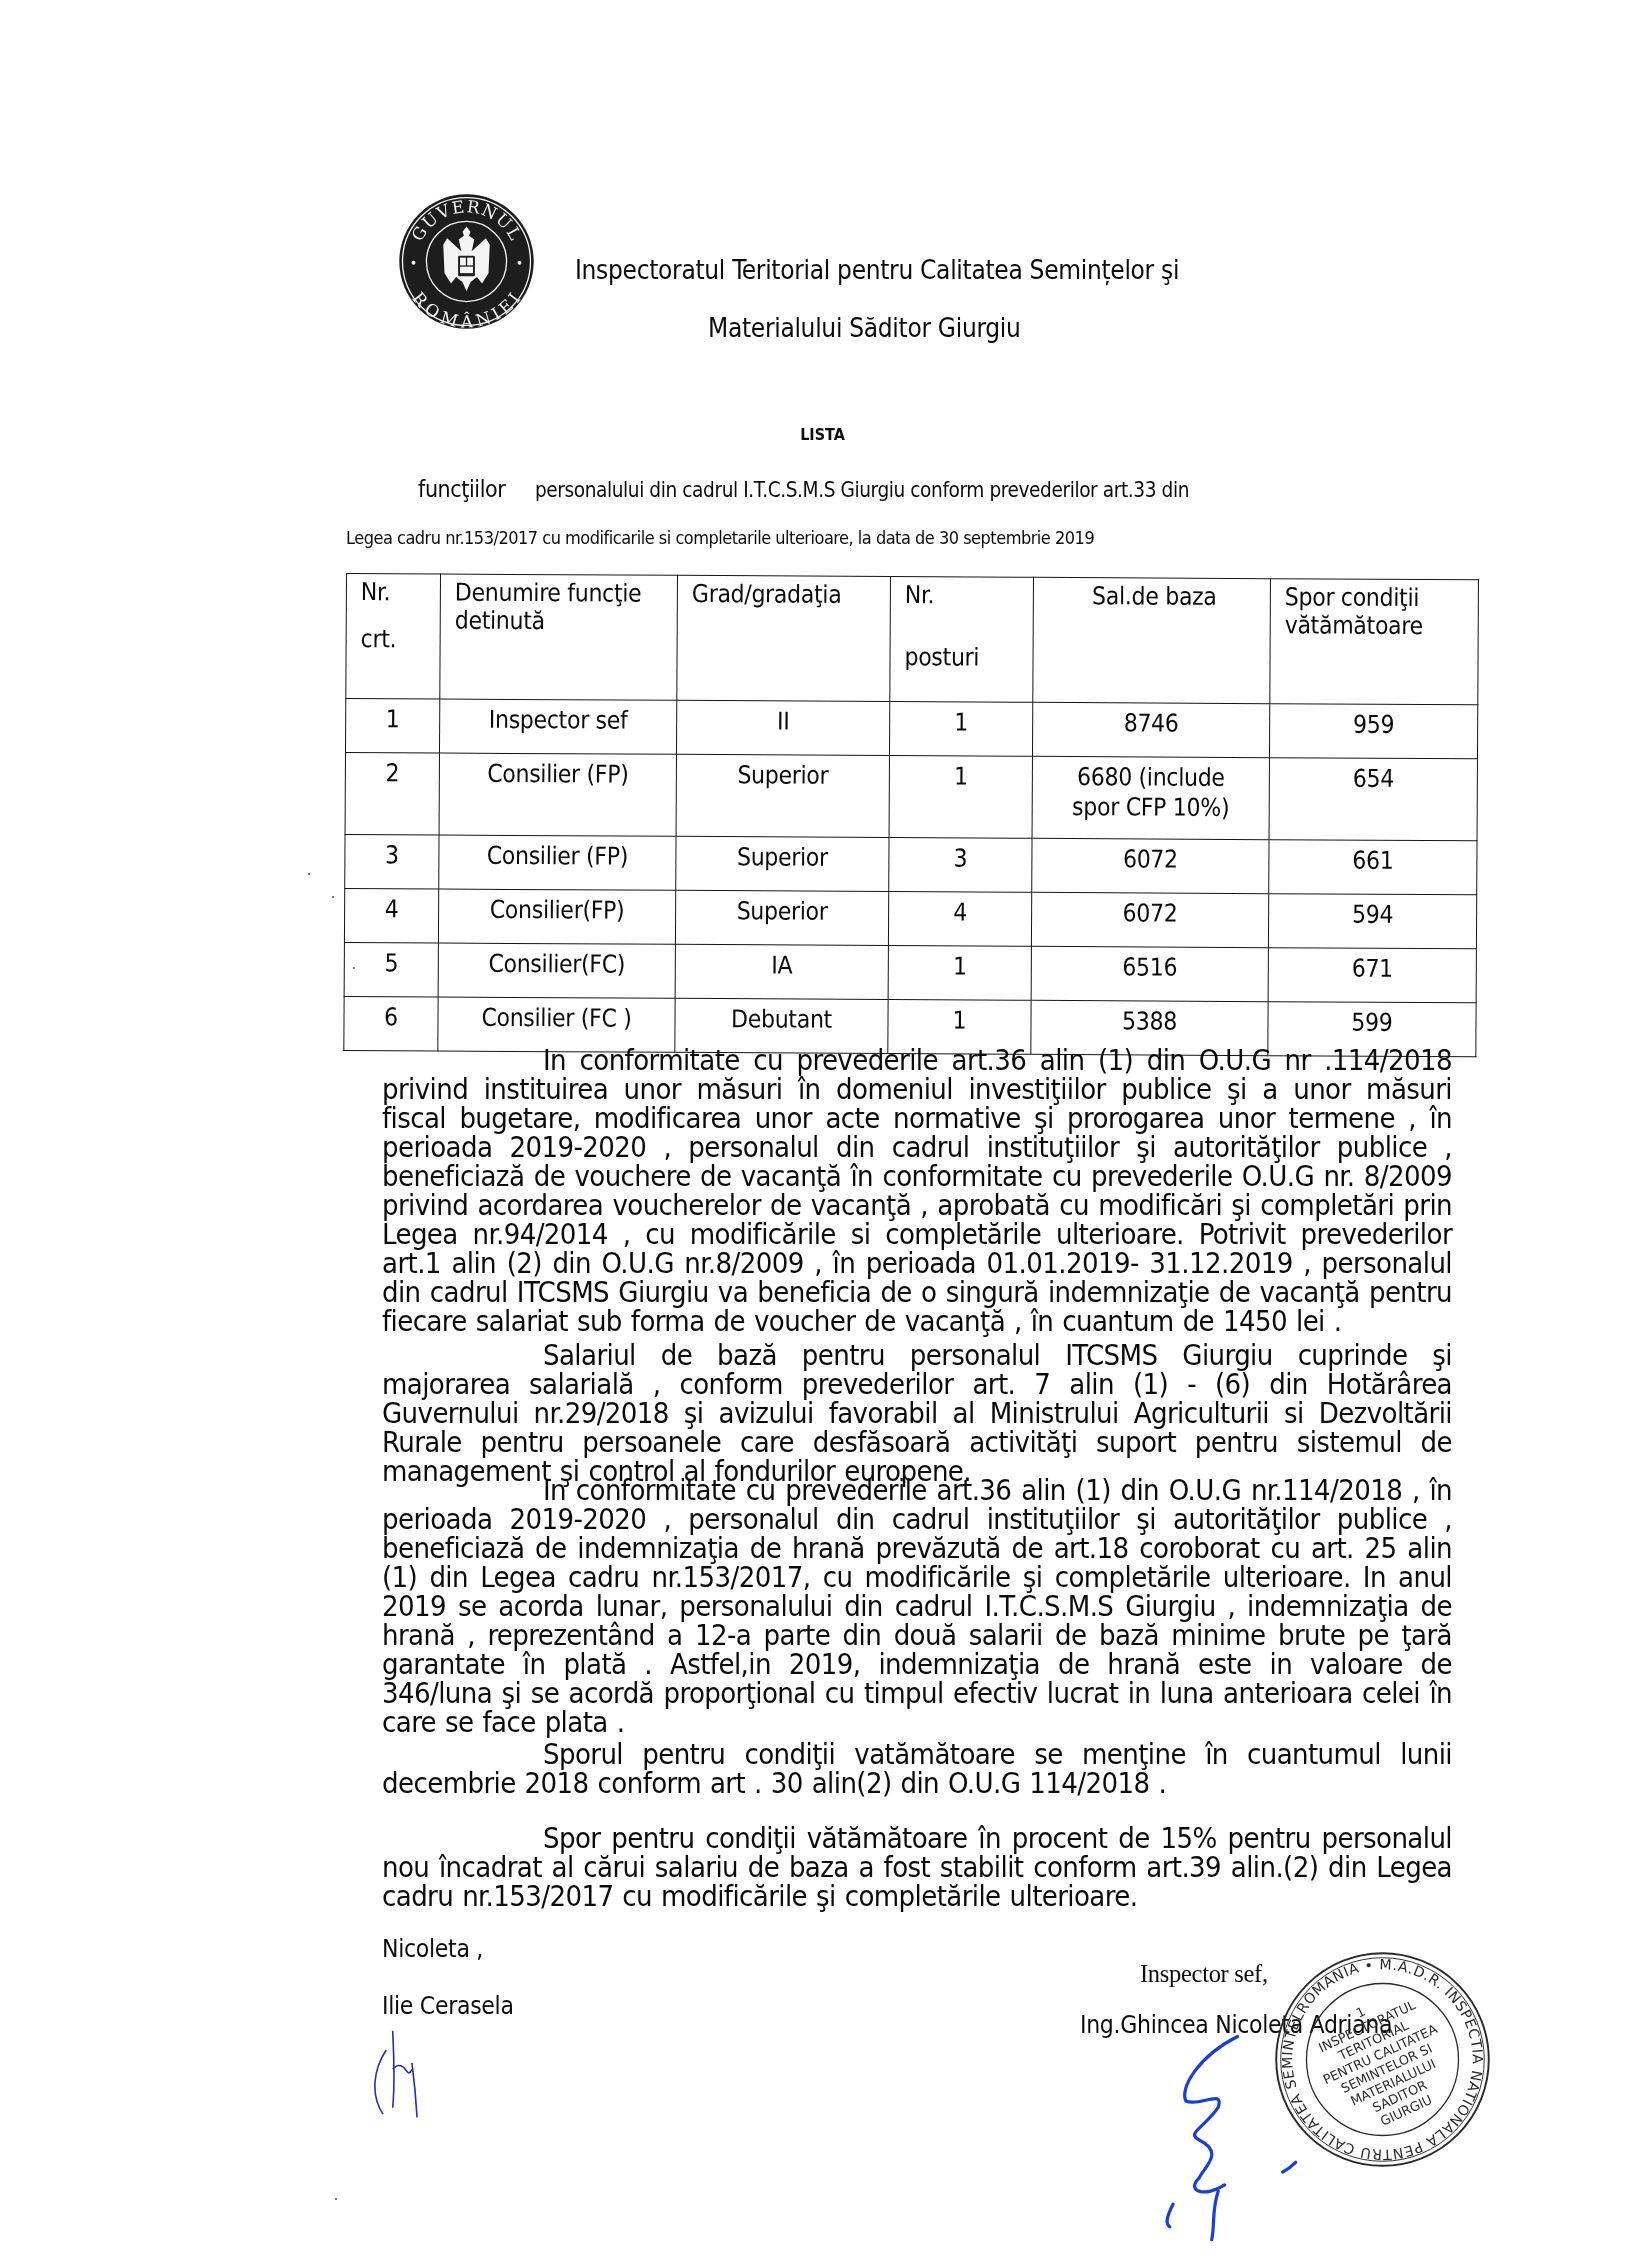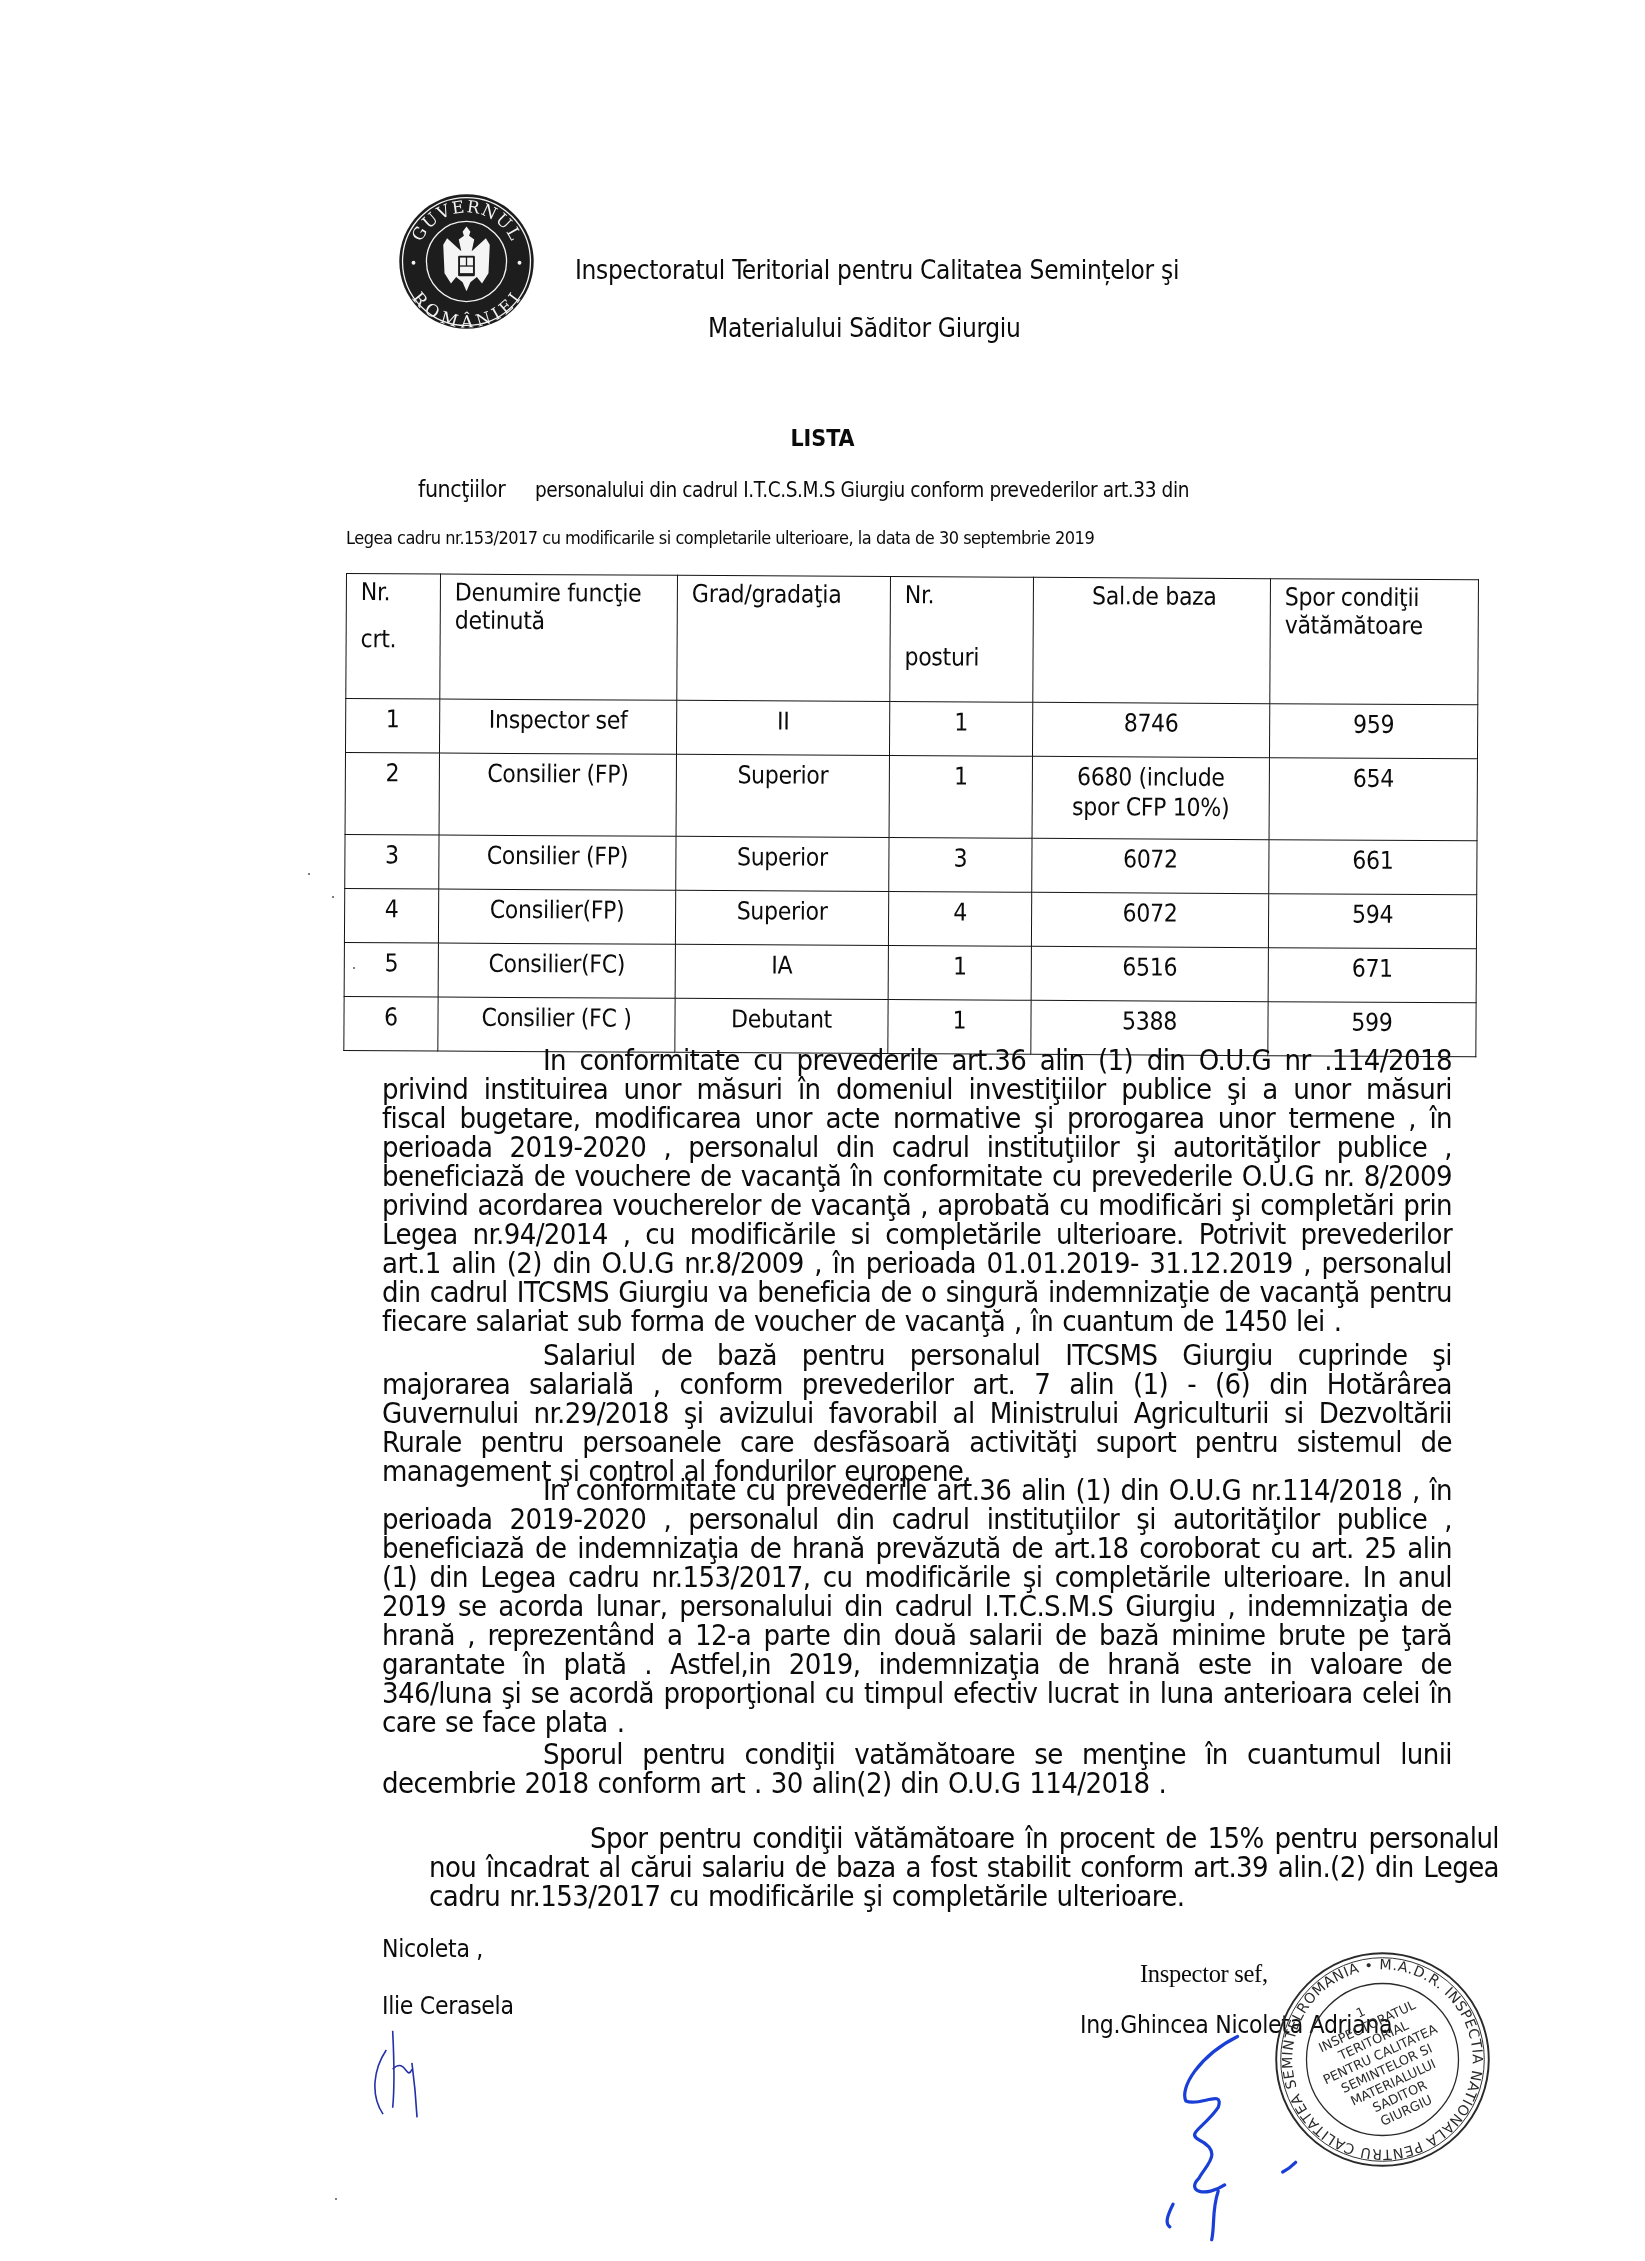--- a/index.html
+++ b/index.html
@@ -6,21 +6,21 @@
   body { width:1645px; height:2261px; position:relative; overflow:hidden;
          font-family:"DejaVu Sans Condensed","DejaVu Sans","Liberation Sans",sans-serif; color:#0b0b0b; }
   .abs { position:absolute; }
 
   
   #emblem { left:398px; top:193px; width:137px; height:137px; }
   .hdr-line { font-size:26px; white-space:nowrap; letter-spacing:-0.3px; }
   #hdr1 { left:575px; top:255px; }
   #hdr2 { left:708px; top:313px; }
 
-  #title { left:0; width:1645px; text-align:center; top:425px; font-size:23px; font-weight:bold; }
+  #title { left:0; width:1645px; text-align:center; top:425px; font-size:16px; font-weight:bold; }
   #sub1 { left:418px; top:476px; font-size:23px; white-space:nowrap; letter-spacing:-0.4px; }
   #sub2 { left:346px; top:527px; font-size:18px; white-space:nowrap; letter-spacing:-0.5px; }
   #sub1 .small { font-size:20.6px;margin-left:24px; }
 
   
   #tbl { position:absolute; left:346px; top:573px; width:1133px; border-collapse:collapse; table-layout:fixed;
          transform:rotate(0.32deg); transform-origin:left top; }
   #tbl td, #tbl th { border:1.9px solid #141414; font-weight:normal; font-size:24.5px; vertical-align:top; padding:0; letter-spacing:-0.3px; }
   #tbl th { text-align:left; height:124px; line-height:28px; }
   #tbl td { text-align:center; line-height:30px; }
@@ -34,21 +34,21 @@
   .cell-inner { padding-top:5.2px; }
 
   
   .para { position:absolute; left:382px; width:1070px; font-size:29px; line-height:29px; text-align:justify;
           letter-spacing:-0.6px; word-spacing:1.3px; }
   .para p { margin:0; text-indent:0; }
   #p1 { top:1046px; }
   #p2 { top:1341px; }
   #p3 { top:1476px; }
   #p4 { top:1740px; }
-  #p5 { top:1824px;margin-left:47px; }
+  #p5 { top:1824px; }
 
   
   .sig-text { position:absolute; font-size:24.5px; white-space:nowrap; letter-spacing:-0.3px; }
   #intocmit { left:382px; top:1934px; }
   #intocmit-name { left:382px; top:1991px; }
   #insp-role { left:1140px; top:1960px;font-family:Liberation Serif, serif; }
   #insp-name { left:1080px; top:2010px; }
 
   #sig-left { left:367px; top:2011px; width:77px; height:110px; }
   #sig-right { left:1160px; top:2030px; width:168px; height:213px; }

